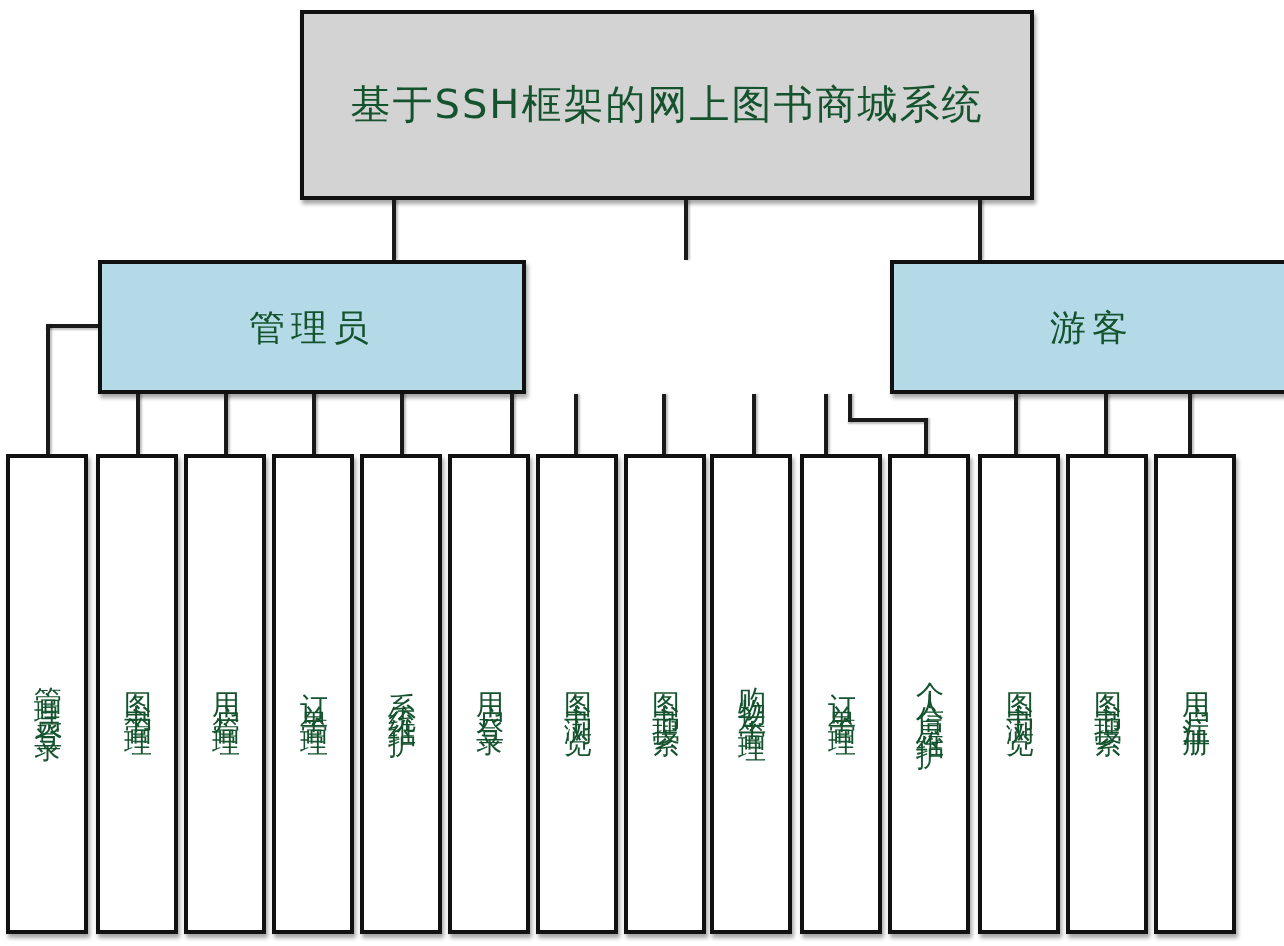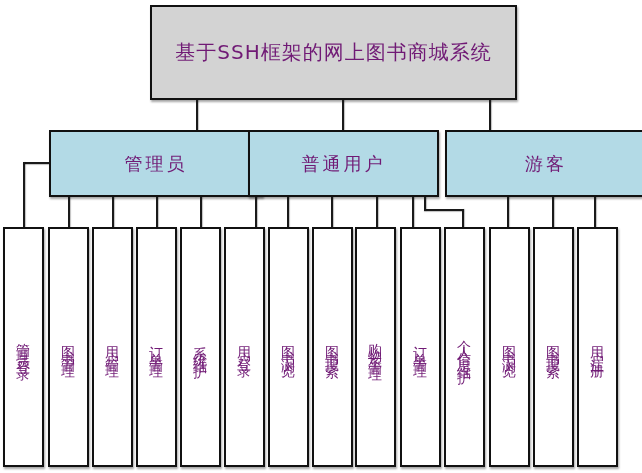--- a/index.html
+++ b/index.html
@@ -9,21 +9,21 @@
     background:#ffffff;
     font-family:"DejaVu Sans","Liberation Sans",sans-serif;
     overflow:hidden;
   }
   .box{
     position:absolute;
     box-sizing:border-box;
     border:2px solid #111111;
     display:flex;align-items:center;justify-content:center;
     box-shadow:1px 2px 2px rgba(0,0,0,0.35);
-    color:#701a75;
+    color:#14532d;
   }
   .root{
     left:150px;top:5px;width:367px;height:95px;
     background:#d3d3d3;
     font-size:20px;letter-spacing:1px;
     text-align:center;
   }
   .branch{
     top:130px;height:67px;
     background:#b3dae6;
@@ -52,23 +52,20 @@
 <body>
 
 <div id="canvas">
 
   <div class="box root">
     <span>基于SSH框架的网上图书商城系统</span>
   </div>
 
   <div class="box branch" style="left:49px;width:214px;">
     <span>管理员</span>
-  </div>
-  <div class="box branch" style="left:248px;width:191px;">
-    <span>普通用户</span>
   </div>
   <div class="box branch" style="left:445px;width:202px;">
     <span>游客</span>
   </div>
 
   <div class="vline" style="left:196px;top:100px;height:30px;"></div>
   <div class="vline" style="left:342px;top:100px;height:30px;"></div>
   <div class="vline" style="left:489px;top:100px;height:30px;"></div>
 
   <div class="hline" style="left:23px;top:162px;width:26px;"></div>

